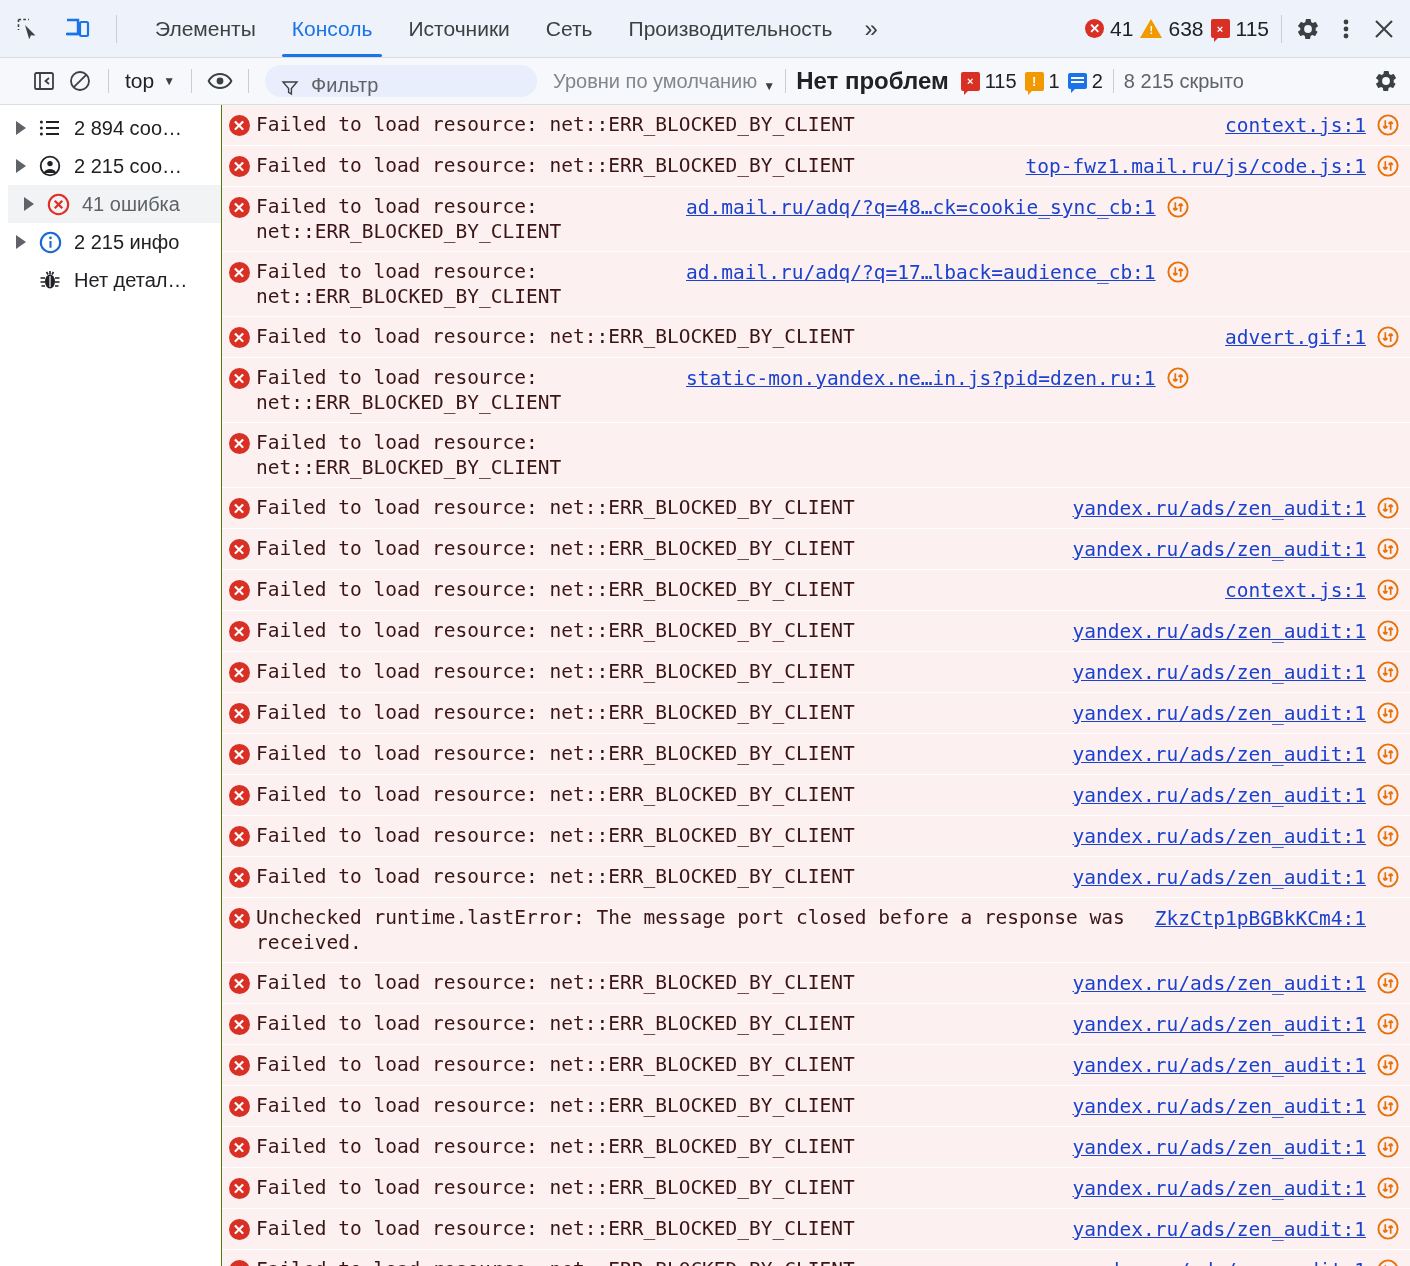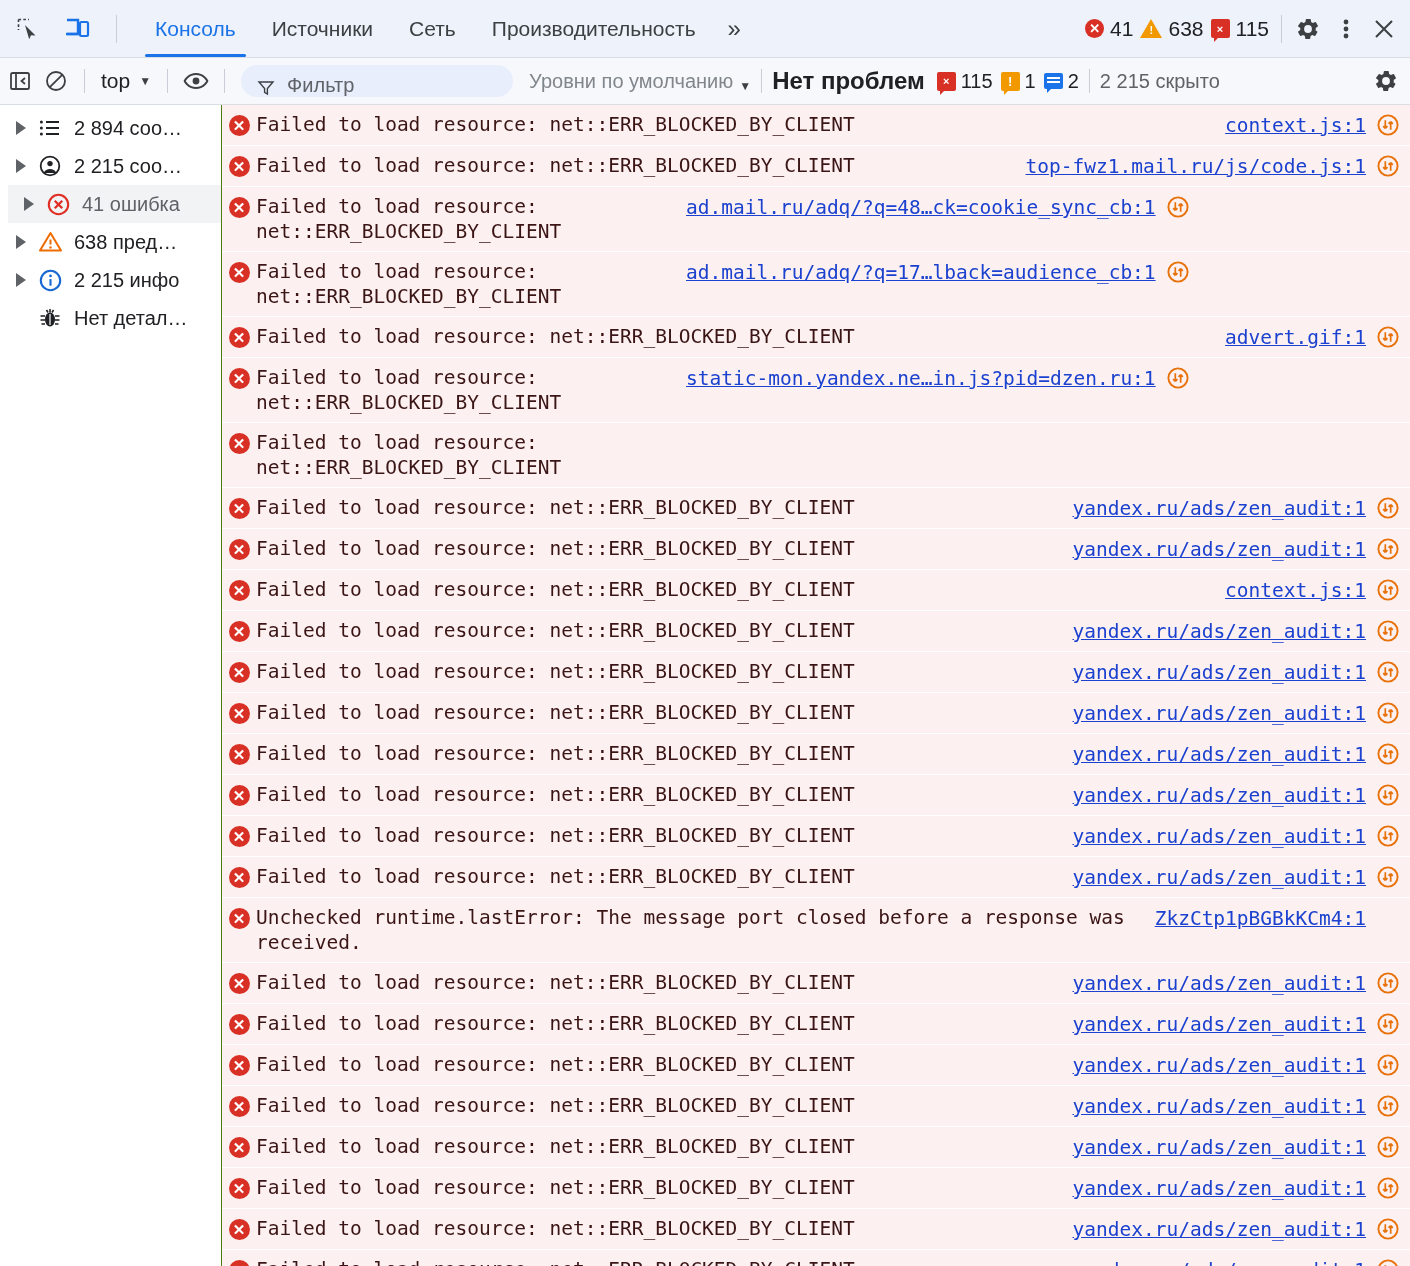--- a/index.html
+++ b/index.html
@@ -118,21 +118,21 @@
     border-left: 5px solid #1a73e8;
     border-bottom: 5px solid transparent;
   }
 
   
   .filterbar {
     height: 47px;
     background: #f6f8fc;
     display: flex; align-items: center;
     border-bottom: 1px solid #d9dde4;
-    padding-left: 2px;
+    padding-left: 26px;
     gap: 0;
   }
   .fb-sep { width: 1px; height: 24px; background: #c9ced6; margin: 0 10px; }
   .ctx-select {
     display: flex; align-items: center; gap: 9px;
     font-size: 21px; color: #202124;
     padding: 0 6px;
   }
   .caret { font-size: 12px; color: #3c4043; }
   .filter-input {
@@ -262,20 +262,23 @@
       <svg width="26" height="24" viewBox="0 0 26 24" aria-hidden="true">
         <path d="M2 3 H13 V17 H2" stroke="#1a73e8" stroke-width="2.4" fill="none"></path>
         <path d="M1 17 H13" stroke="#1a73e8" stroke-width="2.4"></path>
         <rect x="15" y="5" width="8" height="14" rx="1.4" stroke="#1a73e8" stroke-width="2.2" fill="none"></rect>
       </svg>
     </div>
     <div class="vdiv"></div>
   </div>
 
   <div class="tabs">
+    <div class="tab">
+        <span>Элементы</span>
+      </div>
     <div class="tab active">
         <span>Консоль</span>
       </div>
     <div class="tab">
         <span>Источники</span>
       </div>
     <div class="tab">
         <span>Сеть</span>
       </div>
     <div class="tab">
@@ -369,21 +372,21 @@
     <span class="ii">
       <span class="ic-issue-orange">!</span>
       <span>1</span>
     </span>
     <span class="ii">
       <span class="ic-issue-blue"></span>
       <span>2</span>
     </span>
   </div>
   <div class="fb-sep"></div>
-  <span class="hidden-count">2 215 скрыто</span>
+  <span class="hidden-count">8 215 скрыто</span>
   <div class="fb-right">
     <div class="icon-btn">
       <svg width="26" height="26" viewBox="0 0 24 24" aria-hidden="true">
         <path fill="#3c4043" d="M19.1 12.9c.04-.3.06-.59.06-.9s-.02-.6-.07-.9l1.94-1.5a.47.47 0 0 0 .11-.59l-1.84-3.18a.46.46 0 0 0-.56-.2l-2.29.92a6.8 6.8 0 0 0-1.55-.9l-.35-2.43a.45.45 0 0 0-.45-.38h-3.67a.45.45 0 0 0-.45.38l-.35 2.43c-.56.23-1.08.54-1.55.9l-2.29-.92a.45.45 0 0 0-.55.2L2.87 9.01a.45.45 0 0 0 .11.59l1.94 1.5a7.3 7.3 0 0 0 0 1.8l-1.94 1.5a.47.47 0 0 0-.11.59l1.84 3.18c.11.2.35.27.55.2l2.29-.92c.48.36 1 .67 1.55.9l.35 2.43c.04.22.23.38.45.38h3.67c.22 0 .41-.16.45-.38l.35-2.43c.56-.23 1.08-.54 1.55-.9l2.29.92c.21.08.45 0 .56-.2l1.84-3.18a.47.47 0 0 0-.11-.59l-1.94-1.5zM12 15.6A3.6 3.6 0 1 1 12 8.4a3.6 3.6 0 0 1 0 7.2z"></path>
       </svg>
     </div>
   </div>
 </div>
 
 <div class="body-wrap">
@@ -419,31 +422,20 @@
       <span class="tri"></span>
       <span class="side-icon">
         <svg width="25" height="25" viewBox="0 0 24 24" aria-hidden="true">
           <circle cx="12" cy="12" r="9.3" stroke="#e02e24" stroke-width="2" fill="none"></circle>
           <path d="M8.4 8.4 L15.6 15.6 M15.6 8.4 L8.4 15.6" stroke="#e02e24" stroke-width="2.2"></path>
         </svg>
       </span>
       <span>41 ошибка</span>
     </div>
 
-    <div class="side-item">
-      <span class="tri"></span>
-      <span class="side-icon">
-        <svg width="25" height="24" viewBox="0 0 25 24" aria-hidden="true">
-          <path d="M12.5 3 L23 20.5 H2 Z" stroke="#ef6c00" stroke-width="2" fill="none" stroke-linejoin="round"></path>
-          <path d="M12.5 9.5 V14.5" stroke="#ef6c00" stroke-width="2"></path>
-          <circle cx="12.5" cy="17.5" r="1.2" fill="#ef6c00"></circle>
-        </svg>
-      </span>
-      <span>638 пред…</span>
-    </div>
 
     <div class="side-item">
       <span class="tri"></span>
       <span class="side-icon">
         <svg width="25" height="25" viewBox="0 0 24 24" aria-hidden="true">
           <circle cx="12" cy="12" r="9.3" stroke="#1967d2" stroke-width="2" fill="none"></circle>
           <circle cx="12" cy="7.6" r="1.3" fill="#1967d2"></circle>
           <path d="M12 10.6 V17" stroke="#1967d2" stroke-width="2"></path>
         </svg>
       </span>

